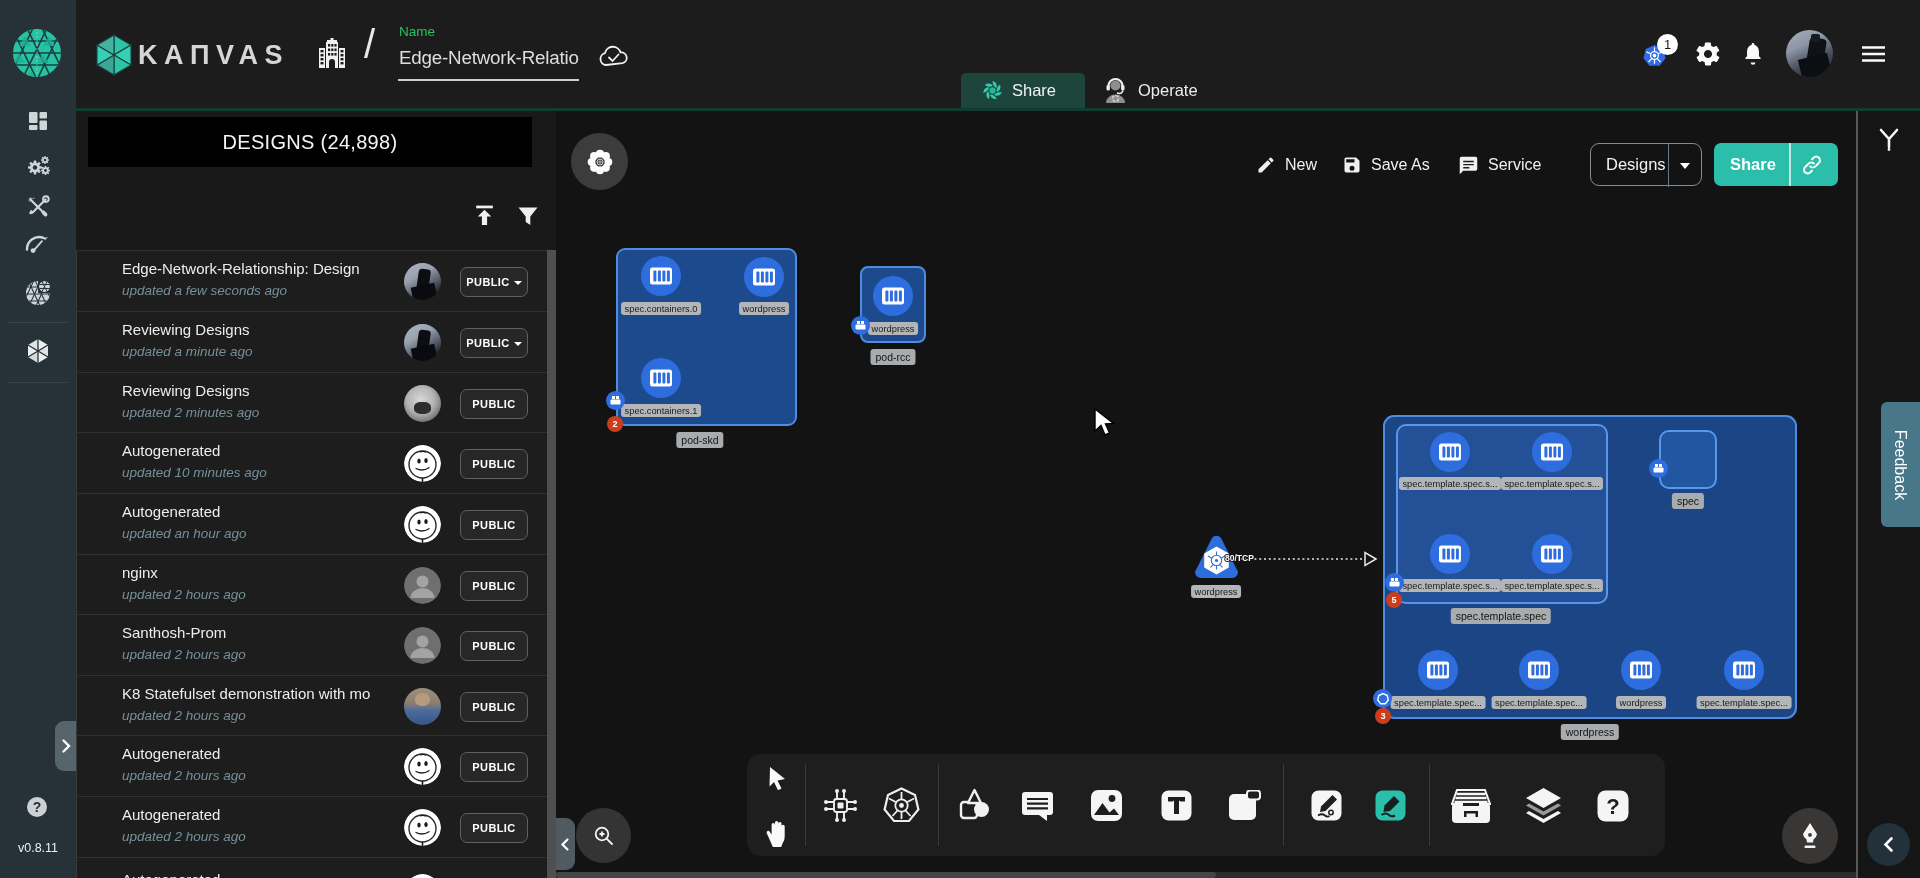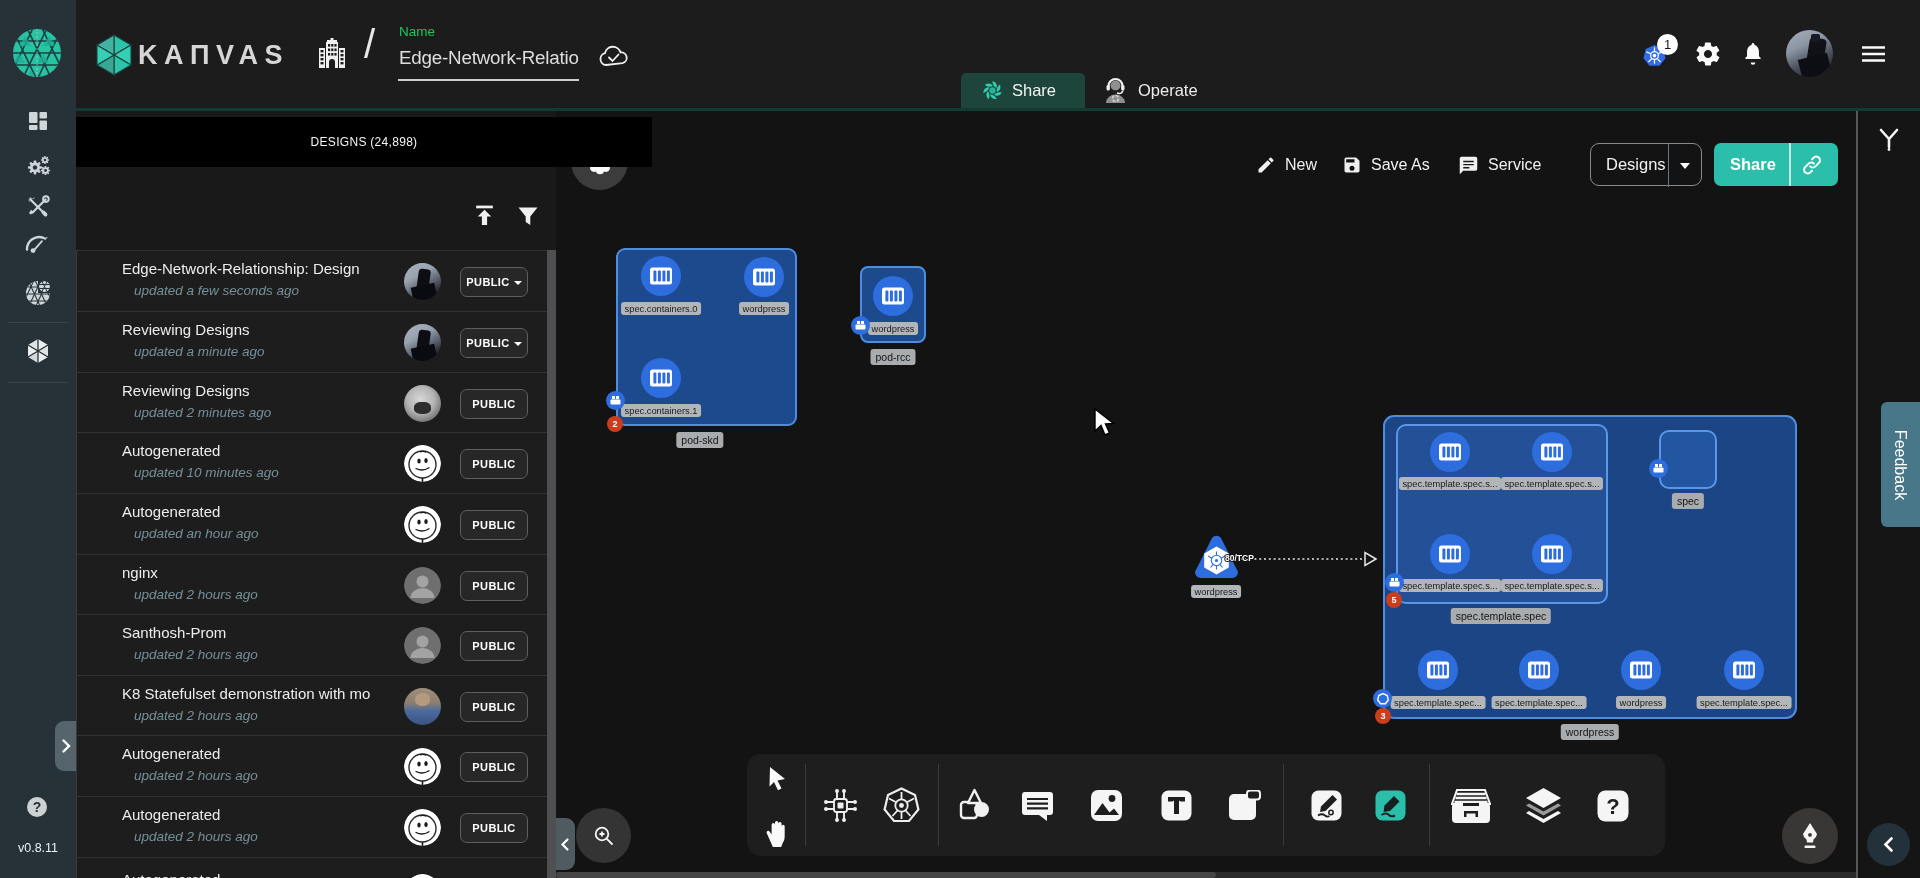--- a/index.html
+++ b/index.html
@@ -10,26 +10,26 @@
 #sidebar { left:0; top:0; width:76px; height:878px; background:#263238; z-index:30; }
 .sideicon { left:0; width:76px; display:flex; justify-content:center; color:#cfd6da; }
 
 #header { left:76px; top:0; width:1844px; height:111px; background:#1c1c1c; z-index:20; border-bottom:3px solid #123b32; }
 
 .tab { position:absolute; top:73px; height:35px; display:flex; align-items:center; gap:9px; font-size:16.5px; color:#f2f2f2; }
 #tab-design { left:885px; width:124px; background:#1d453c; border-radius:5px 5px 0 0; padding-left:21px; }
 #tab-operate { left:1018px; padding-left:8px;justify-content:space-between; }
 
 #panel { left:76px; top:111px; width:480px; height:767px; background:#191919; z-index:10; }
-#panelhead { left:0; top:6px; width:576px; height:50px; background:#000; color:#f5f5f5; font-size:12px; letter-spacing:.3px; display:flex; align-items:center; justify-content:center; }
+#panelhead { left:12px; top:6px; width:444px; height:50px; background:#000; color:#f5f5f5; font-size:20px; letter-spacing:.3px; display:flex; align-items:center; justify-content:center; }
 #searchbox { left:19px; top:77px; width:348px; height:50px; background:#222; border:1px solid #3d3d3d; border-radius:9px; display:flex; align-items:center; }
 #searchbox span { color:#909090; font-size:15.5px; padding-left:18px; flex:1; }
 .row { position:absolute; left:0px; width:471px; background:#1d1d1d; border-top:1px solid #313131; border-left:1px solid #3a3a3a; }
 .row .t { position:absolute; left:45px; top:9px; font-size:15px; color:#ededed; width:260px; white-space:nowrap; overflow:hidden; }
-.row .s { position:absolute; left:45px; top:32px; font-size:13.5px; font-style:italic; color:#76909a;margin-left:12px; }
+.row .s { position:absolute; left:45px; top:32px; font-size:13.5px; font-style:italic; color:#76909a; }
 .row .av { position:absolute; left:327px; top:12px; width:37px; height:37px; border-radius:50%; overflow:hidden; }
 .pub { position:absolute; left:383px; top:16px; width:68px; height:30px; border:1px solid #5f5f5f; border-radius:7px; background:#272727; color:#fff; font-size:11px; font-weight:bold; letter-spacing:.4px; display:flex; align-items:center; justify-content:center; gap:4px; }
 .pub .ch { width:0; height:0; border-left:4px solid transparent; border-right:4px solid transparent; border-top:4px solid #fff; margin-top:1px; }
 .av-bat { background:linear-gradient(150deg,#aeb6c2 0%,#98a1ae 35%,#5c6370 60%,#23252e 82%,#121318 100%); }
 .av-bat::before { content:""; position:absolute; left:13px; top:6px; width:12px; height:31px; background:#0d0e13; transform:rotate(8deg); border-radius:3px; }
 .av-bat::after { content:""; position:absolute; left:8px; top:22px; width:24px; height:15px; background:#0a0b10; transform:rotate(-12deg); }
 .av-gray { background:radial-gradient(circle at 45% 40%, #d8d8d8 0%, #b3b3b3 45%, #6e6e6e 78%, #4a4a4a 100%); }
 .av-gray::before { content:""; position:absolute; left:10px; top:17px; width:17px; height:12px; background:#2e2e2e; border-radius:40%; }
 .av-photo { background:linear-gradient(180deg,#9e8f7d 0%,#8d7f6e 40%,#4a6a9e 62%,#3a5584 100%); }
 .av-photo::before { content:""; position:absolute; left:11px; top:5px; width:15px; height:13px; background:#b59a80; border-radius:45%; }

